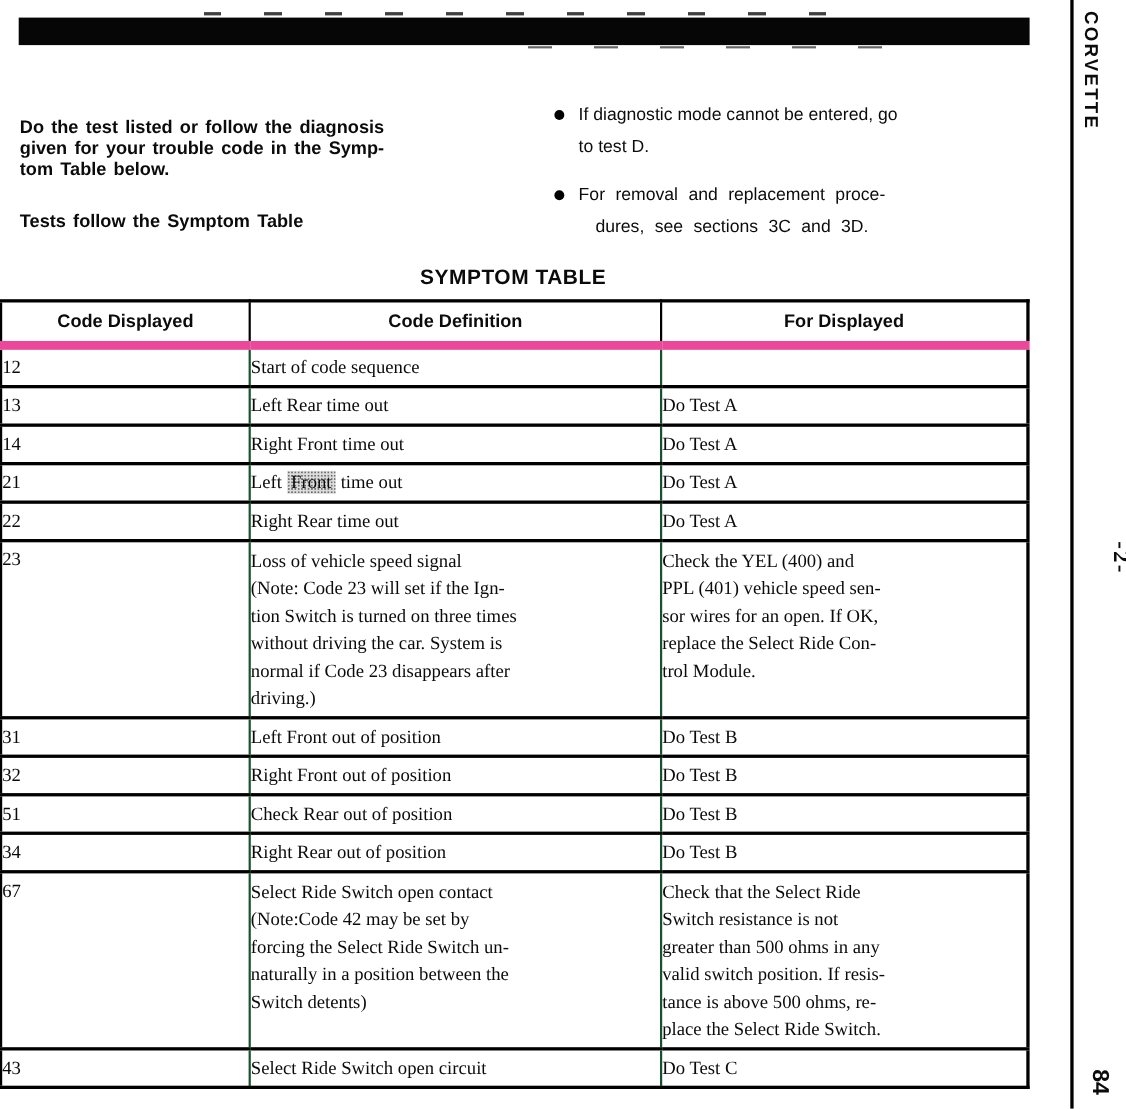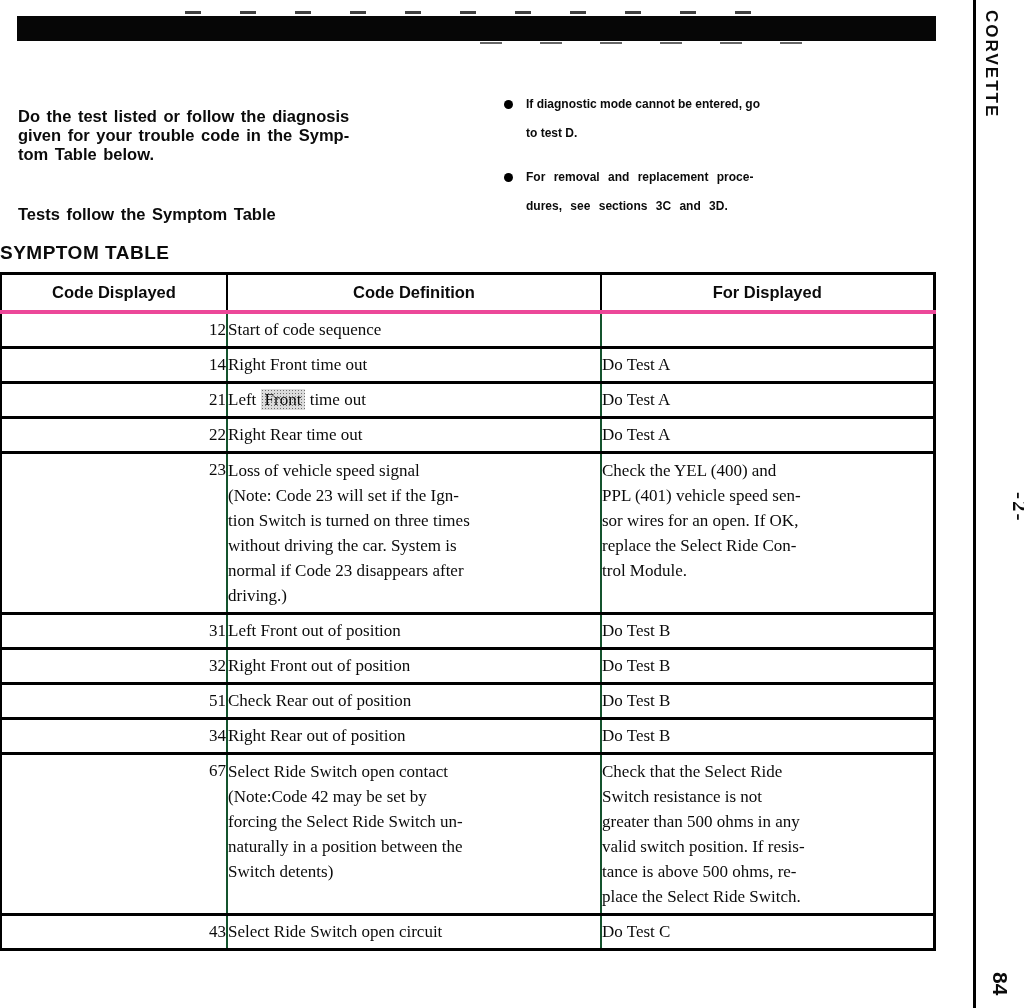--- a/index.html
+++ b/index.html
@@ -19,41 +19,41 @@
   .corvette{position:absolute;left:981px;top:10px;writing-mode:vertical-rl;
     font-family:"Liberation Sans",sans-serif;font-weight:bold;font-size:17px;letter-spacing:2px;}
   .side-ref{position:absolute;left:1007px;top:492px;writing-mode:vertical-rl;
     font-family:"Liberation Serif",serif;font-weight:bold;font-size:21px;letter-spacing:2px;}
   .page-num{position:absolute;left:988px;top:972px;writing-mode:vertical-rl;
     font-family:"Liberation Sans",sans-serif;font-weight:bold;font-size:21px;}
   
   .intro-left{position:absolute;left:18px;top:88px;width:424px;
     font-family:"Liberation Sans",sans-serif;font-weight:bold;font-size:16.5px;line-height:19px;
     white-space:pre-line;word-spacing:2px;}
-  .intro-left .p2{margin-top:22px;}
+  .intro-left .p2{margin-top:9px;}
   .bullets{position:absolute;left:504px;top:90px;width:438px;}
-  .bullet{display:flex;font-family:"Liberation Sans",sans-serif;font-weight:bold;
-    font-size:12px;line-height:29px;margin-bottom:15px;}
+  .bullet{display:flex;font-family:"Liberation Sans",sans-serif;font-weight:normal;
+    font-size:16px;line-height:29px;margin-bottom:15px;}
   .bullet .dot{flex:none;width:9px;height:9px;border-radius:50%;background:#000;margin:10px 13px 0 0;}
   .bullet .txt{white-space:pre-line;}
-  .bullet.wide .txt{word-spacing:5px;}
+  .bullet.wide .txt{word-spacing:5px;text-align:center;}
   
-  .table-title{position:absolute;left:0;top:242px;width:933px;
+  .table-title{position:absolute;left:0;top:242px;width:933px;text-align:center;
     font-family:"Liberation Sans",sans-serif;font-weight:bold;font-size:19px;letter-spacing:.5px;}
   table.symptom{position:absolute;left:0;top:272px;width:933px;border-collapse:collapse;
     font-size:17px;table-layout:fixed;}
   table.symptom col.c1{width:226px;} table.symptom col.c2{width:374px;} table.symptom col.c3{width:333px;}
   table.symptom{border:3px solid #000;border-left-width:2px;}
   table.symptom th{
     font-family:"Liberation Sans",sans-serif;font-weight:bold;font-size:16.5px;
-    padding:8px 0;border-bottom:4px solid #ec4899;border-left:2px solid #000;text-align:center;}
+    padding:8px 0;border-bottom:8px solid #ec4899;border-left:2px solid #000;text-align:center;}
   table.symptom td{border-top:3px solid #000;border-left:2px solid #14532d;vertical-align:top;
     padding:4px 0;line-height:24px;}
   table.symptom th:first-child, table.symptom td:first-child{border-left:none;}
-  td.code{text-align:right;}
+  td.code{text-align:left;}
   td.def,td.diag{padding-left:28px;padding-right:6px;}
   .ml{white-space:pre-line;line-height:25px;display:block;}
   
   .hl{background-color:#dcdcdc;
     background-image:radial-gradient(#6e6e6e 0.9px, transparent 1px);
     background-size:3px 3px;padding:1px 4px;}
 </style>
 </head>
 <body>
 
@@ -97,20 +97,25 @@
   <tbody>
       <tr>
     <th>Code Displayed</th>
     <th>Code Definition</th>
     <th>For Displayed</th>
   </tr>
   <tr>
     <td class="code">12</td>
     <td class="def">Start of code sequence</td>
     <td class="diag"></td>
+  </tr>
+  <tr>
+    <td class="code">13</td>
+    <td class="def">Left Rear time out</td>
+    <td class="diag">Do Test A</td>
   </tr>
   <tr>
     <td class="code">14</td>
     <td class="def">Right Front time out</td>
     <td class="diag">Do Test A</td>
   </tr>
   <tr>
     <td class="code">21</td>
     <td class="def"><span>Left </span><span class="hl">Front</span><span> time out</span></td>
     <td class="diag">Do Test A</td>

